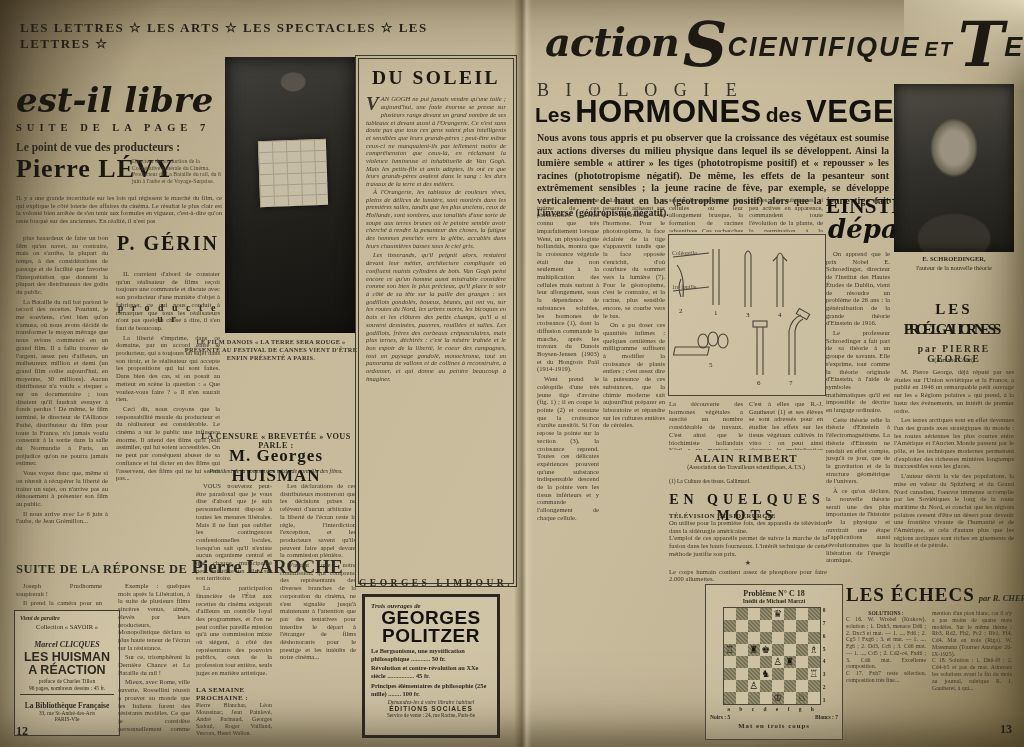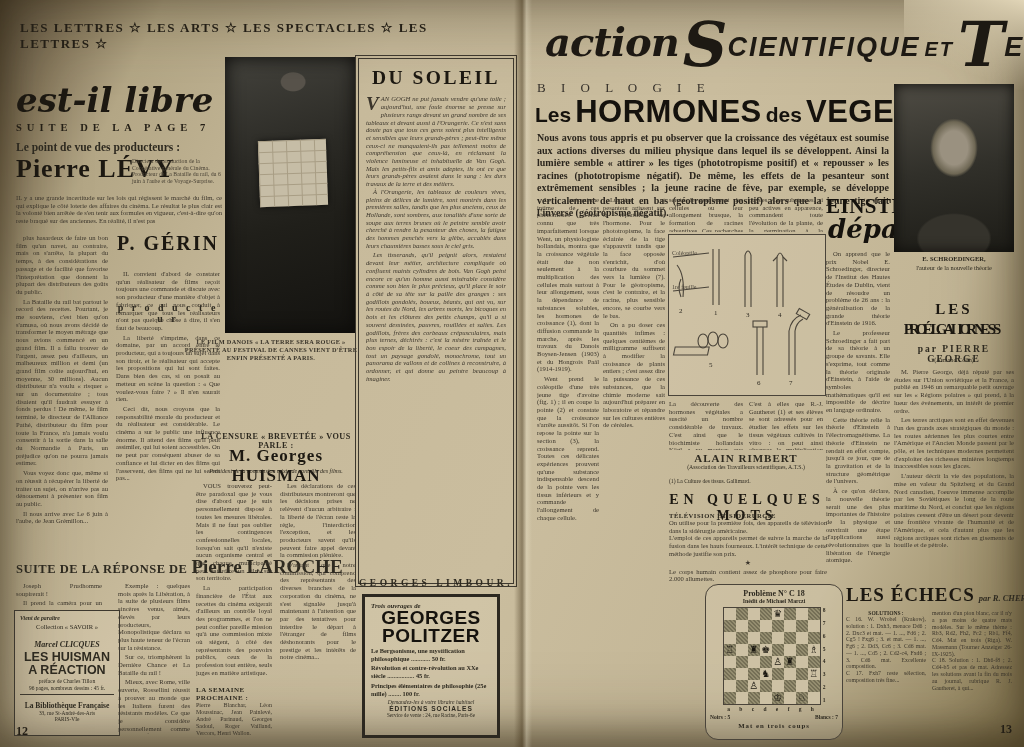--- a/index.html
+++ b/index.html
@@ -48,21 +48,21 @@
   .polbox{border:3px solid #2c2820;padding:5px 6px;text-align:center;background:rgba(235,226,200,.2);}
   .polname{font-family:"Liberation Sans",sans-serif;font-weight:bold;font-size:19px;line-height:.95;letter-spacing:.5px;color:#15120d;}
   .politem{font-size:6.4px;font-weight:bold;text-align:left;margin:2px 0;line-height:1.2;}
   .pagenum{font-weight:bold;font-size:12px;color:#241f16;}
 
   
   .mast{white-space:nowrap;color:#1d1913;}
   .mast .scr{font-family:"DejaVu Serif",serif;font-style:italic;font-weight:bold;font-size:40px;letter-spacing:-1px;}
   .mast .big{font-family:"DejaVu Serif",serif;font-style:italic;font-weight:bold;font-size:62px;line-height:.8;vertical-align:-10px;}
   .mast .cap{font-family:"Liberation Sans",sans-serif;font-weight:bold;font-style:italic;font-size:27px;letter-spacing:2px;}
-  .biol{font-size:13px;letter-spacing:6px;color:#35302a;}
+  .biol{font-size:18px;letter-spacing:6px;color:#35302a;}
   .horm{white-space:nowrap;color:#15120d;}
   .horm .sm{font-family:"Liberation Sans",sans-serif;font-weight:bold;font-size:21px;}
   .horm .lg{font-family:"Liberation Sans",sans-serif;font-weight:bold;font-size:31px;letter-spacing:.5px;}
   .intro{font-weight:bold;font-size:10px;line-height:1.25;text-align:justify;color:#2a251d;}
   .diagbox{border:1px solid #4a443a;background:rgba(222,212,186,.25);}
   .sig{font-weight:bold;font-size:11px;letter-spacing:1px;text-align:center;}
   .sigsub{font-size:5.8px;text-align:center;line-height:1.2;}
   .note{font-size:5.6px;line-height:1.2;}
   .qmots{font-weight:bold;font-size:14px;letter-spacing:5px;text-align:center;color:#1c1811;}
   .subhead{font-weight:bold;font-size:6.6px;letter-spacing:.5px;}
@@ -293,21 +293,21 @@
   <div class="abs regt" style="left:894px;top:300px;width:120px;">LES RÉGIONS</div>
   <div class="abs regt" style="left:894px;top:320px;width:120px;">POLAIRES</div>
   <div class="abs regby" style="left:894px;top:344px;width:120px;">par PIERRE GEORGE</div>
   <div class="abs regpub" style="left:894px;top:356px;width:120px;">(Armand Colin)</div>
   <div class="abs jt" style="left:894px;top:368px;width:120px;height:210px;">
     <div class="p">M. Pierre George, déjà réputé par ses études sur l'Union soviétique et la France, a publié en 1946 un remarquable petit ouvrage sur les « Régions polaires » qui prend, à la lueur des événements, un intérêt de premier ordre.</div>
     <div class="p">Les terres arctiques sont en effet devenues l'un des grands axes stratégiques du monde : les routes aériennes les plus courtes entre l'Amérique et l'Ancien Monde passent par le pôle, et les techniques modernes permettent d'exploiter des richesses minières longtemps inaccessibles sous les glaces.</div>
     <div class="p">L'auteur décrit la vie des populations, la mise en valeur du Spitzberg et du Grand Nord canadien, l'oeuvre immense accomplie par les Soviétiques le long de la route maritime du Nord, et conclut que les régions polaires cessent d'être un désert pour devenir une frontière vivante de l'humanité et de l'Amérique, et cela d'autant plus que les régions arctiques sont riches en gisements de houille et de pétrole.</div>
   </div>
 
-  <div class="abs chessbox" style="left:705px;top:584px;width:128px;height:146px;border-radius:13px;">
+  <div class="abs chessbox" style="left:705px;top:584px;width:128px;height:146px;">
     <div class="cbt1">Problème N° C 18</div>
     <div class="cbt2">Inédit de Michael Marczi</div>
     <div style="display:flex;justify-content:center;">
       <div>
         <div id="board">
             <div class="sq l"></div>
             <div class="sq d"></div>
             <div class="sq l"></div>
             <div class="sq d"></div>
             <div class="sq l">♛</div>

